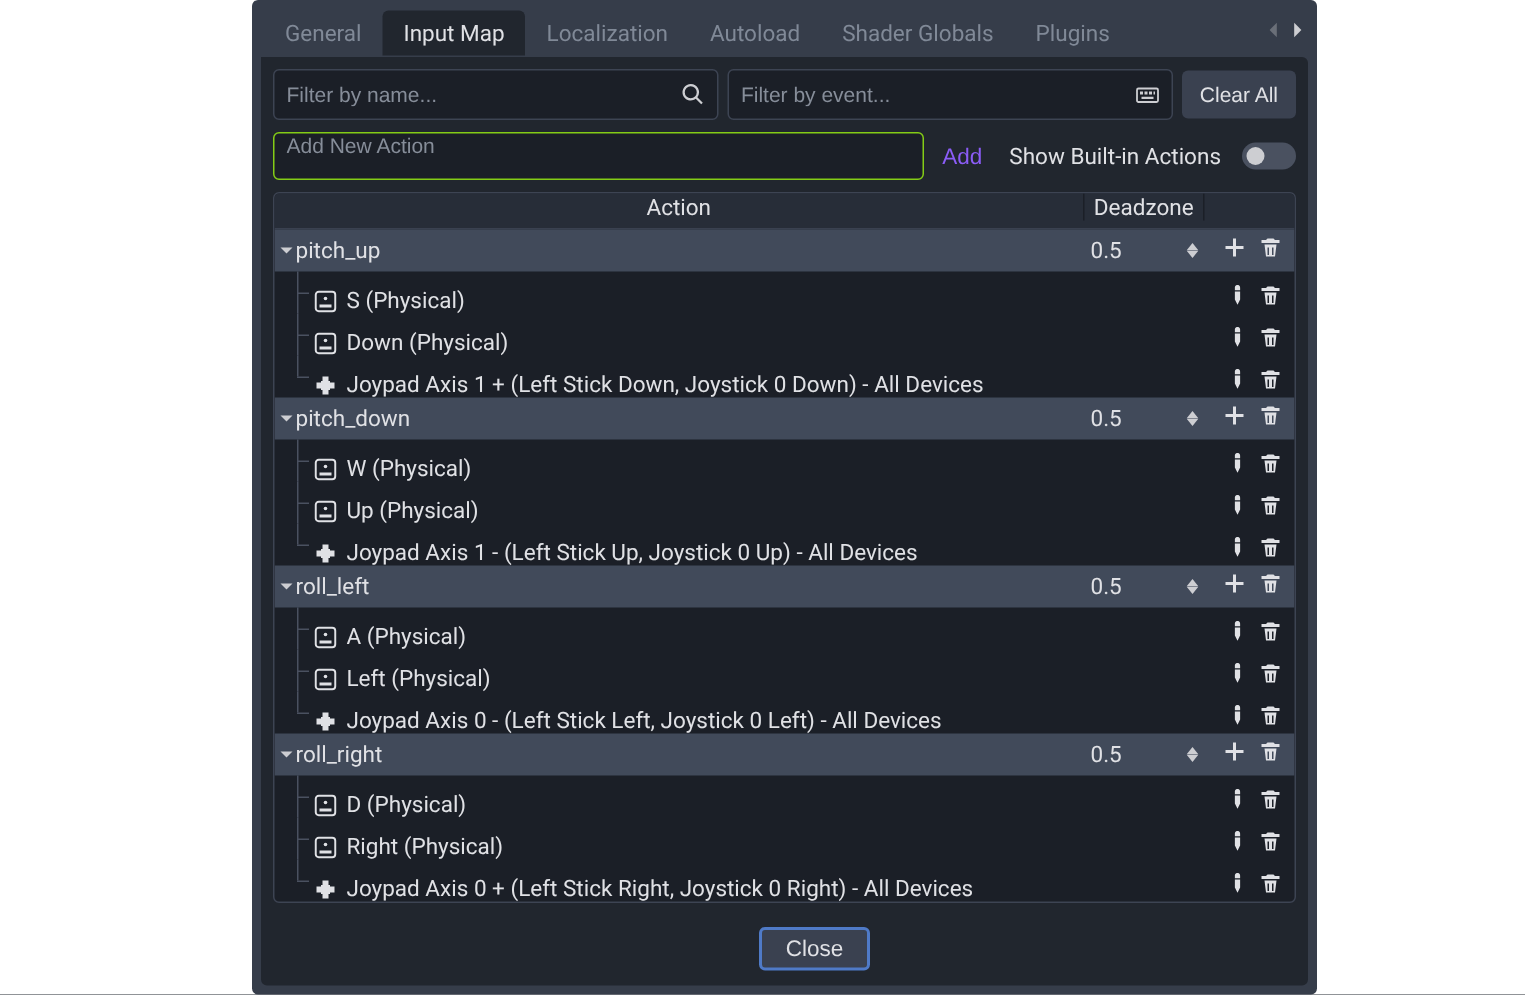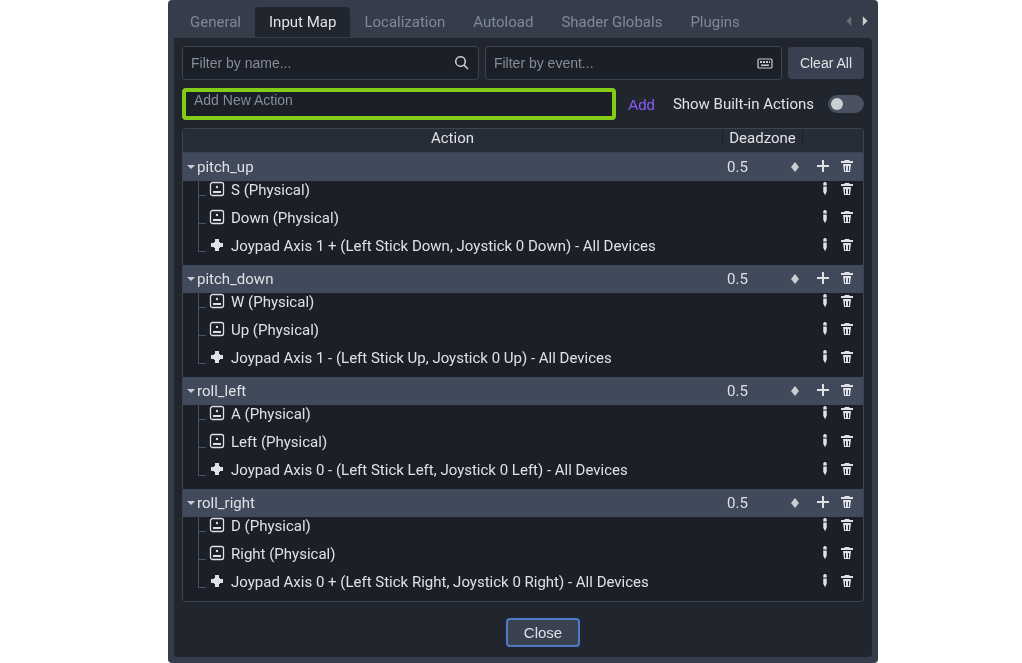--- a/index.html
+++ b/index.html
@@ -105,21 +105,21 @@
   }
 
   .add-row {
     display: flex;
     gap: 8px;
     align-items: center;
   }
   .add-input {
     flex: 1;
     background: #1b1f27;
-    border: 4px solid #84cc16;
+    border: 1px solid #84cc16;
     border-radius: 4px;
     height: 32px;
     padding: 0 8px;
   }
   .add-input input {
     background: transparent;
     border: none;
     outline: none;
     color: #e0e1e5;
     width: 100%;
@@ -223,21 +223,21 @@
     display: flex;
     justify-content: flex-end;
     align-items: center;
     gap: 8px;
     padding-right: 8px;
   }
   .row-btns svg { width: 16px; height: 16px; fill: #e0e1e5; cursor: pointer; }
 
   .event-row {
     display: flex;
-    align-items: flex-start;
+    align-items: flex-end;
     height: 28px;
     padding-left: 12px;
   }
   .tree-lines {
     width: 14px;
     height: 100%;
     position: relative;
     flex-shrink: 0;
   }
   .tree-lines::before {

